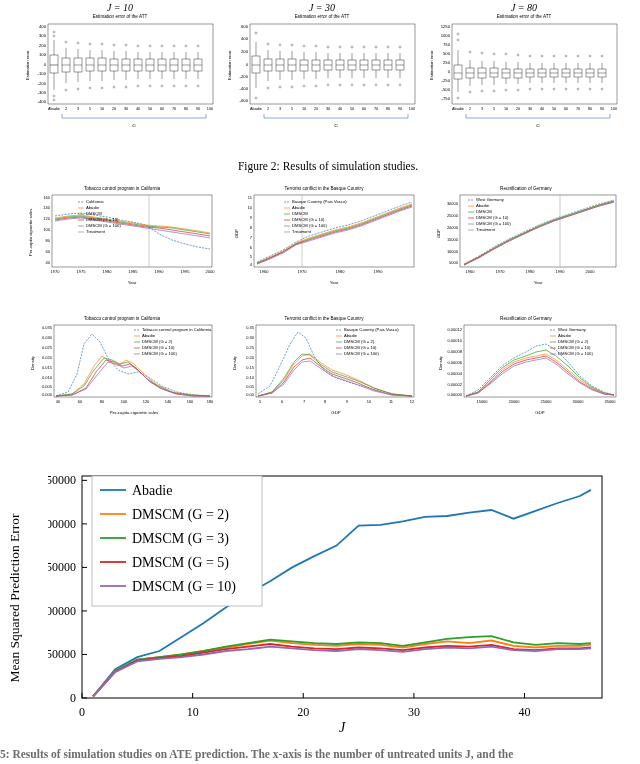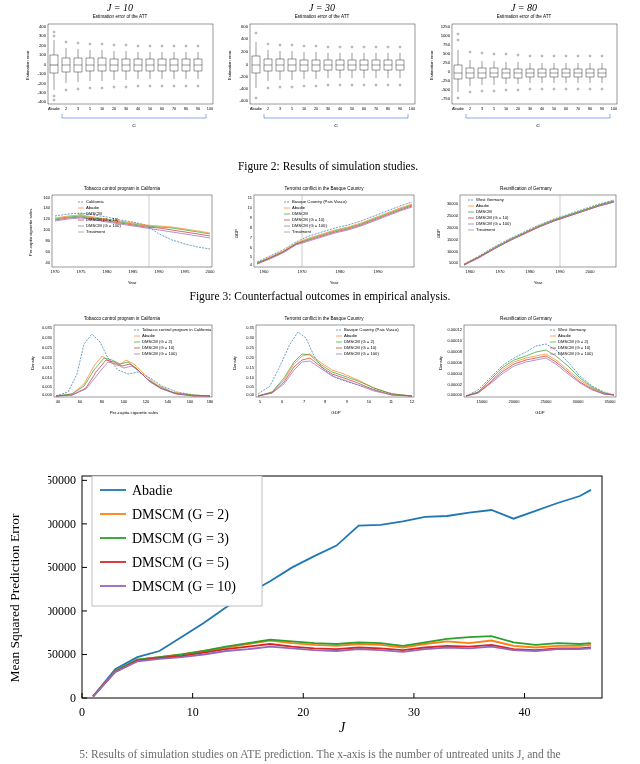--- a/index.html
+++ b/index.html
@@ -38,22 +38,22 @@
   #fig5{position:absolute;left:48px;top:470px;width:560px;height:268px;}
   #fig5ylab{
     position:absolute;left:-4px;top:470px;height:268px;width:22px;
   }
   #fig5ylab span{
     position:absolute;left:-86px;top:120px;width:210px;text-align:center;
     font-size:13.5px;font-family:"Liberation Serif",serif;
     transform:rotate(-90deg);transform-origin:center center;white-space:nowrap;
   }
   .caption5{
-    position:absolute;left:0;top:748px;width:640px;text-align:center;
-    font-size:11.5px;color:#6d6d6d;
+    position:absolute;left:0;top:748px;width:640px;text-align:left;
+    font-size:11.5px;color:#6d6d6d;font-weight:bold;
   }
 </style>
 </head>
 <body>
 
 <div class="page">
 
   <div id="fig2">
     <div class="jhead" style="left:20px;width:200px;">J = 10</div>
     <div class="jhead" style="left:222px;width:200px;">J = 30</div>
@@ -592,21 +592,20 @@
             <text x="50" y="33.2">DMSCM (G = 100)</text>
           <line x1="42" y1="38" x2="48" y2="38" stroke="#8c8c8c" stroke-width="0.7"></line>
             <text x="50" y="39.2">Treatment</text>
         </g>
         <text x="112" y="92" font-size="4.3" text-anchor="middle" font-family="Liberation Sans, sans-serif">Year</text>
         <text x="14" y="46" font-size="4.2" font-family="Liberation Sans, sans-serif" transform="rotate(-90 14 46)" text-anchor="start">GDP</text>
       </svg>
     </div>
   </div>
 
-  <div class="fig-caption" style="position:absolute;left:0;top:290px;width:640px;">Figure 3: Counterfactual outcomes in empirical analysis.</div>
 
   <div class="lineRow" style="top:316px;">
 
     <div class="linepanel" style="left:22px;">
       <div class="panel-title">Tobacco control program in California</div>
       <svg class="plot" width="200" height="98" viewBox="0 0 200 98">
         <rect x="32" y="3" width="158" height="72" fill="#fff" stroke="#000" stroke-width="0.4"></rect>
         <g font-size="4" font-family="Liberation Sans, sans-serif" text-anchor="end">
           <text x="30" y="7">0.035</text>
             <text x="30" y="17">0.030</text>

